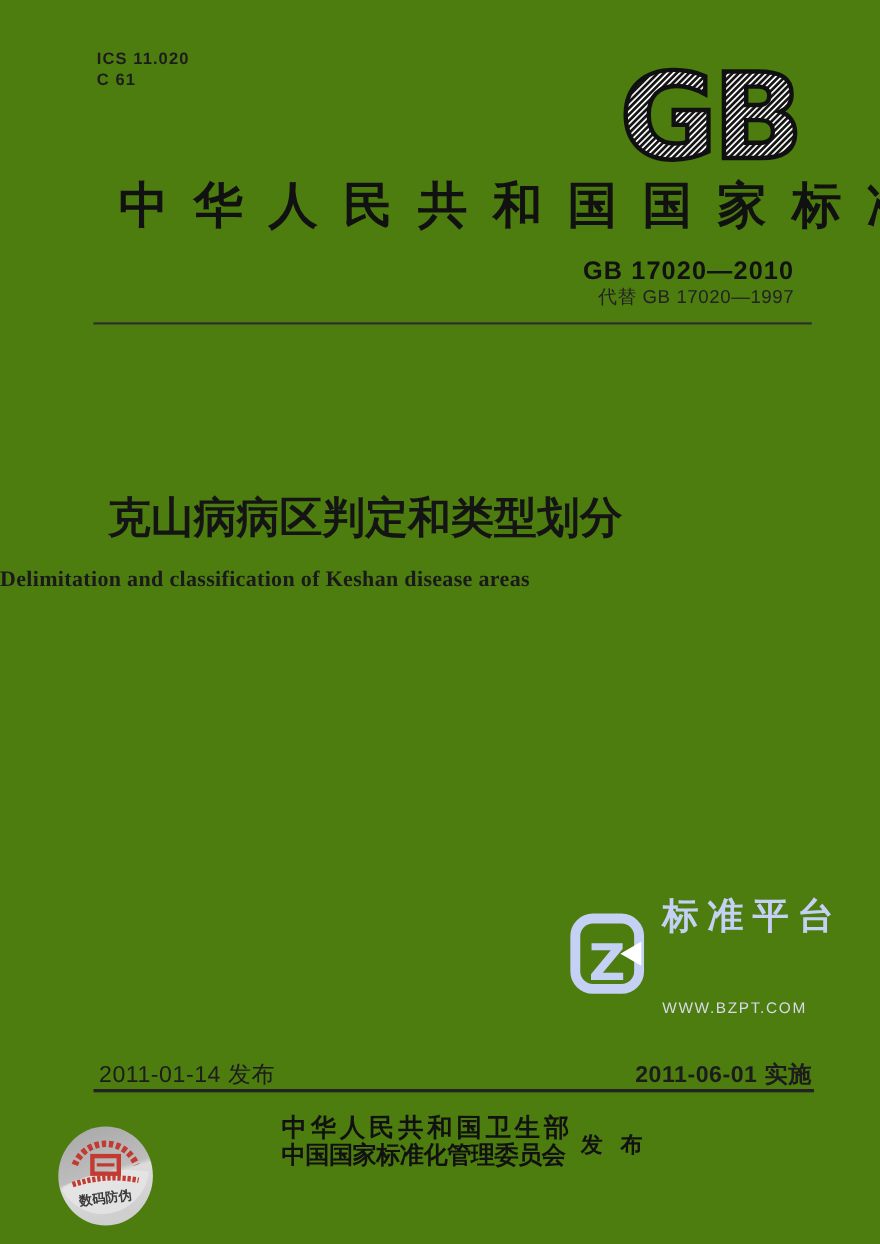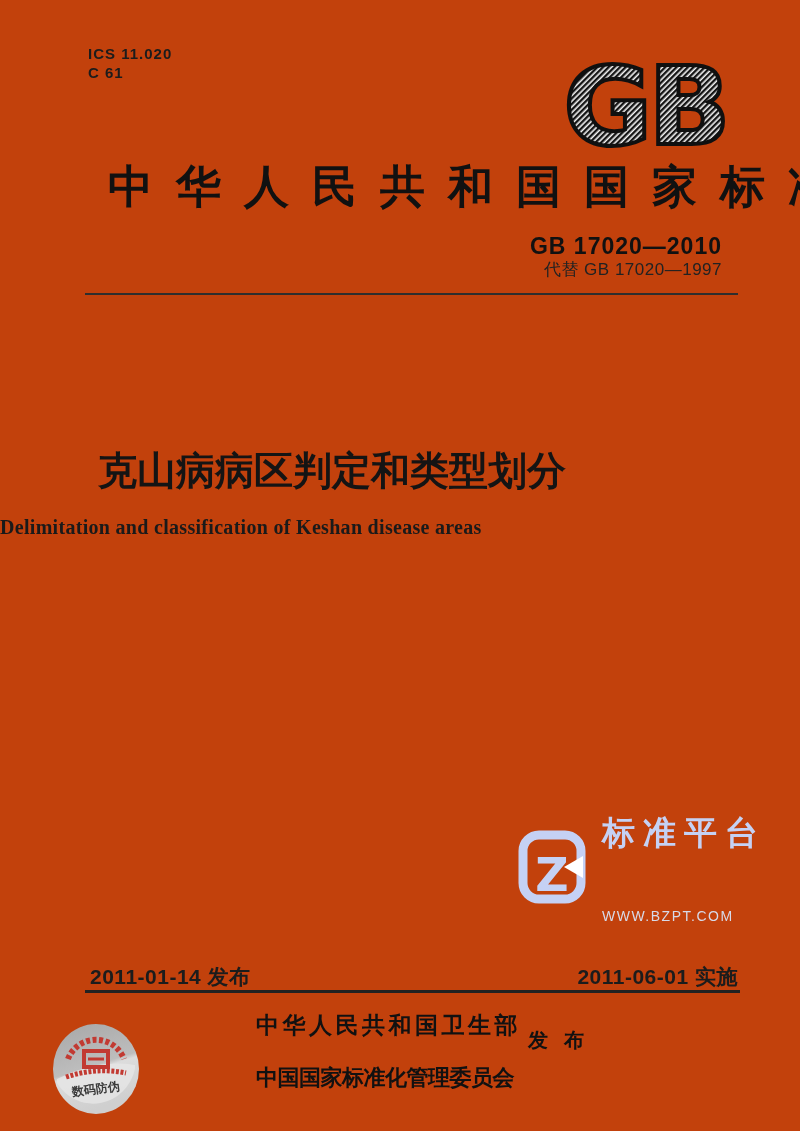--- a/index.html
+++ b/index.html
@@ -1,18 +1,18 @@
 <!DOCTYPE html>
 <html style="--watermark-blue: #c5d1f4; --watermark-url: #d7dae9; --seal-red: #c23a32;"><head>
 <meta charset="utf-8">
 <style>
   html,body { margin:0; padding:0; background:#ffffff; }
   .page {
     position:relative; width:800px; height:1131px; margin:0 auto;
-    background:#c2410c; overflow:hidden; color:#1c1c1c;
+    background:#4d7c0f; overflow:hidden; color:#1c1c1c;
     font-family:"Liberation Sans", sans-serif;
   }
   
   .ics-block { position:absolute; left:88px; top:44px; font-size:15px; font-weight:bold; line-height:19px; letter-spacing:1px; }
   
   .gb-logo { position:absolute; left:543px; top:52px; width:205px; height:102px; }
   
   .std-headline {
     position:absolute; left:85px; top:162px; width:655px;
     font-family:"Liberation Serif", serif; font-weight:bold;
@@ -34,27 +34,27 @@
     position:absolute; left:0; top:516px; width:800px; text-align:left;
     font-family:"Liberation Serif", serif; font-weight:bold; font-size:20px; color:#1a1a1a;
     letter-spacing:0.3px;
   }
   
   .watermark { position:absolute; left:514px; top:814px; display:flex; align-items:center; gap:10px; }
   .wm-col { display:flex; flex-direction:column;gap:48px; }
   .wm-name { font-size:33px; font-weight:bold; letter-spacing:8px; color:var(--watermark-blue,#c7d3f5); line-height:38px; }
   .wm-url { font-family:Liberation Sans, sans-serif; font-size:14px; letter-spacing:1.5px; color:var(--watermark-url,#d6d9e8); margin-top:8px; }
   
-  .date-issue { position:absolute; left:90px; top:963px; font-size:21px; font-weight:bold; letter-spacing:0.5px; }
+  .date-issue { position:absolute; left:90px; top:963px; font-size:21px; font-weight:normal; letter-spacing:0.5px; }
   .date-impl { position:absolute; right:62px; top:963px; font-size:21px; font-weight:bold; letter-spacing:0.5px; }
   .rule-bottom { position:absolute; left:85px; top:990px; width:655px; height:3px; background:#222; }
   
   .publisher { position:absolute; left:256px; top:1014px; font-family:"Liberation Serif", serif; font-weight:bold; color:#111; }
   .pub-line1 { font-size:23px; line-height:24px; letter-spacing:3.5px; white-space:nowrap; }
-  .pub-line2 { font-size:22px; line-height:24px; letter-spacing:-0.5px; white-space:nowrap;margin-top:28px; }
+  .pub-line2 { font-size:22px; line-height:24px; letter-spacing:-0.5px; white-space:nowrap; }
   .publish-label { position:absolute; left:528px; top:1027px; font-family:"Liberation Serif", serif; font-weight:bold; font-size:20px; letter-spacing:16px; white-space:nowrap; color:#111; }
   
   .seal { position:absolute; left:50px; top:1021px; width:92px; height:96px; }
 </style>
 </head>
 <body>
 
 <div class="page">
 
   <div class="ics-block">

